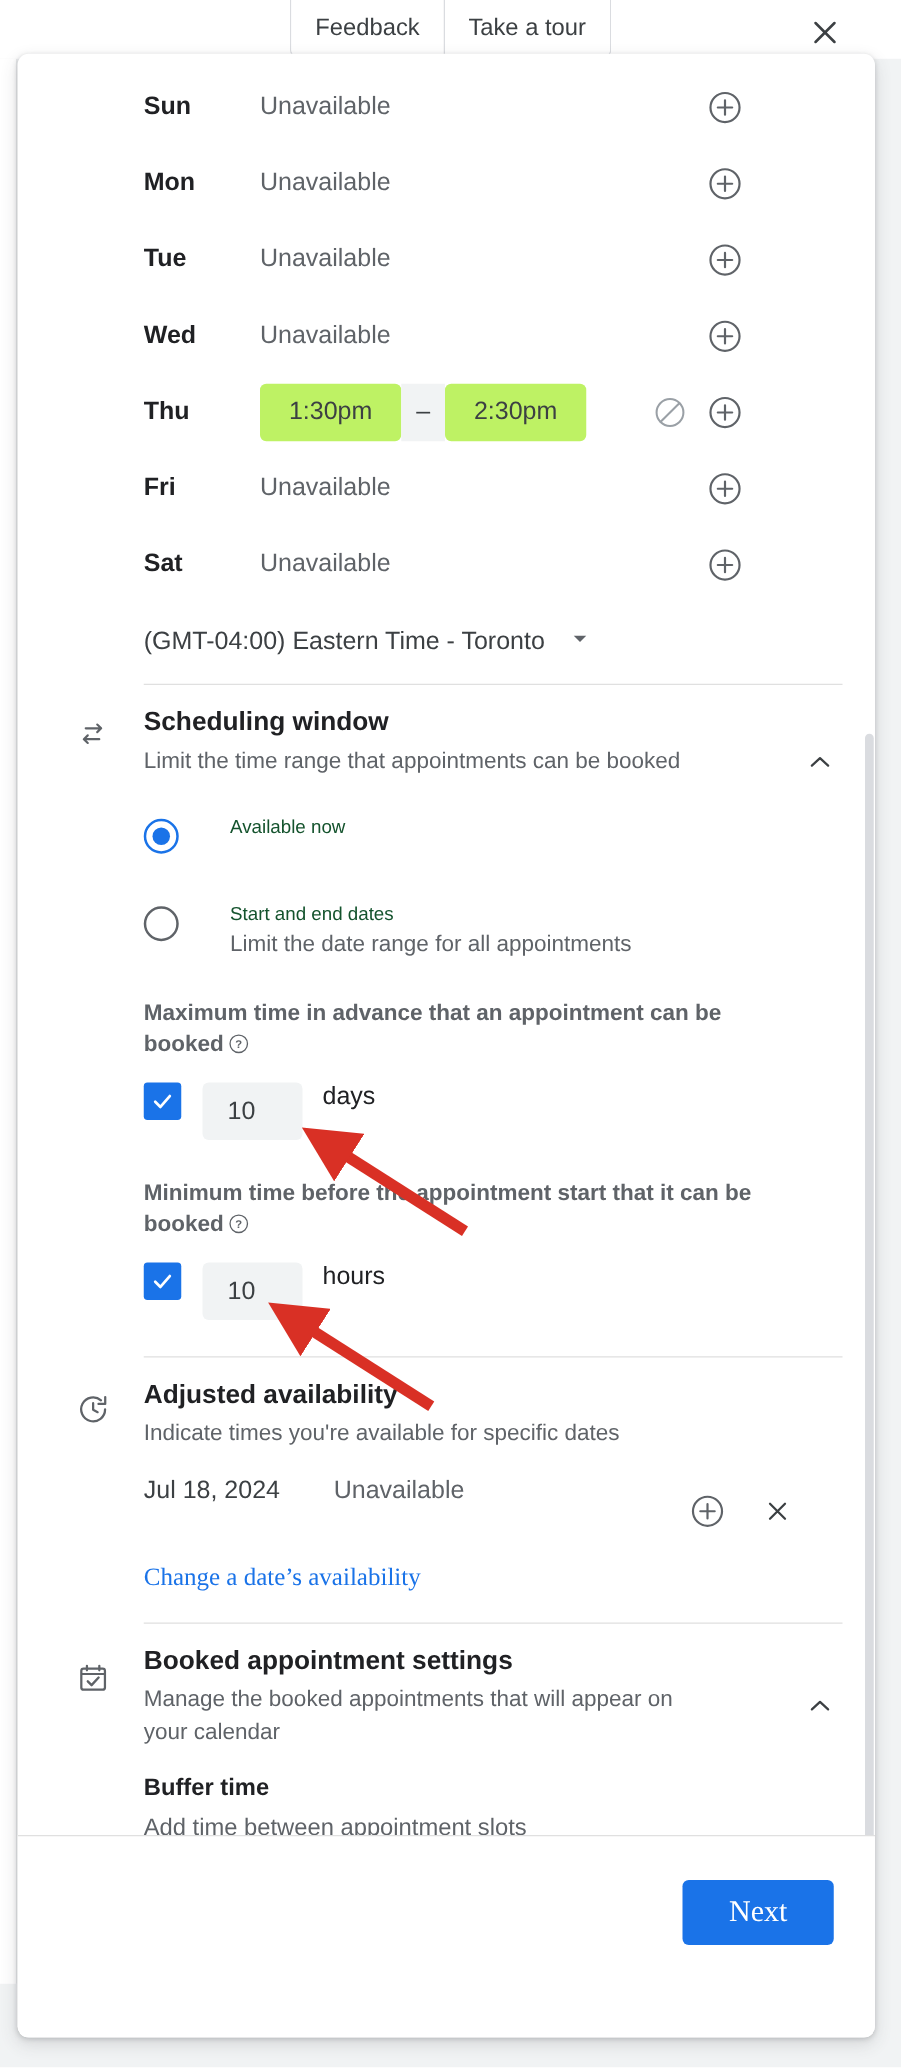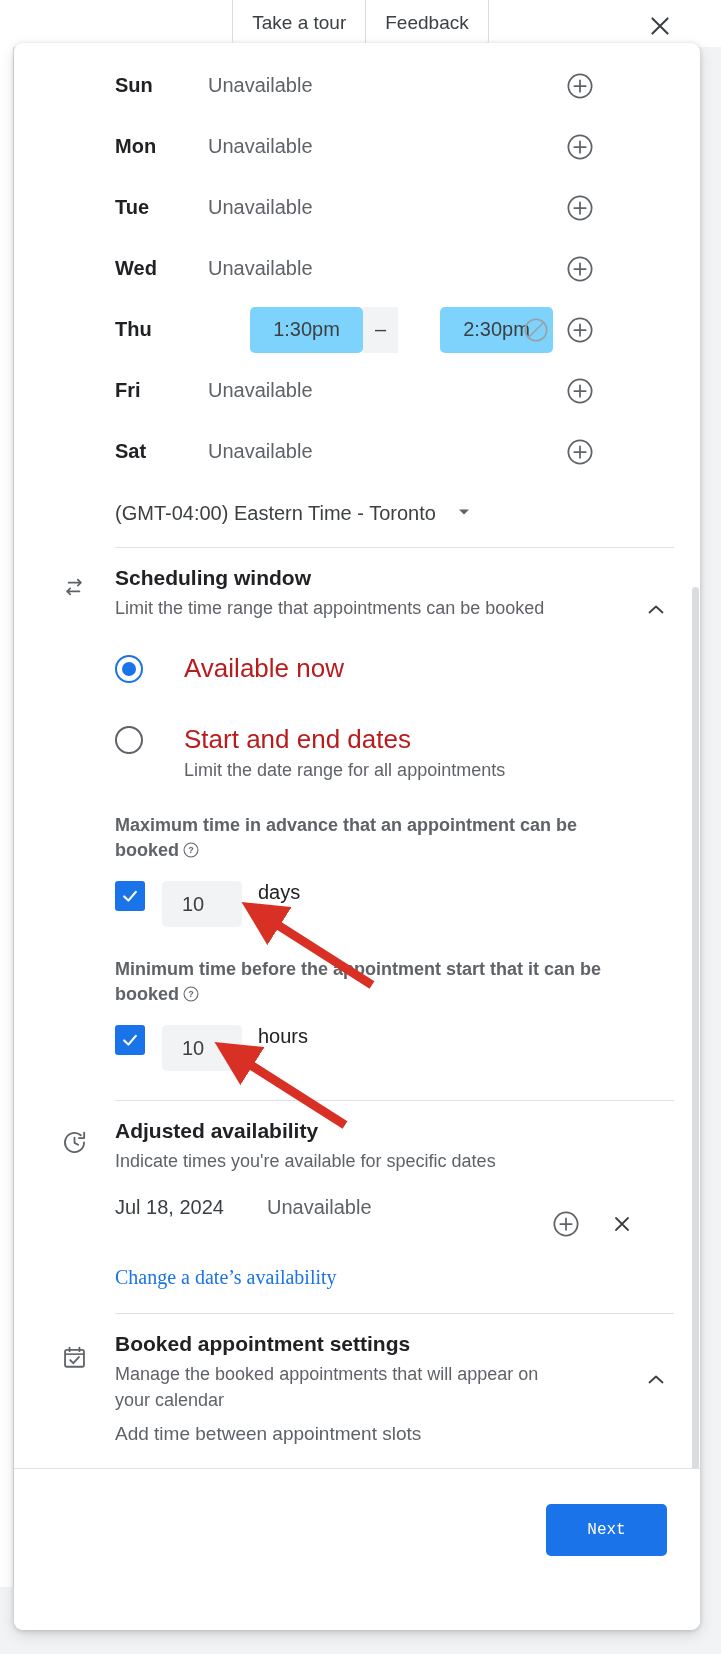--- a/index.html
+++ b/index.html
@@ -94,27 +94,26 @@
   }
   .day-label {
     width: 93px; flex: none;
     font-size: 20px; font-weight: bold; color: #202124;
   }
   .day-unavail {
     font-size: 20px; color: #5f6368;
   }
   .time-wrap { display: flex; align-items: center; }
   .time-pill {
-    background: #7dd3fc;
+    background: #bef264;
     border-radius: 5px;
     height: 46px; min-width: 113px;
     display: flex; align-items: center; justify-content: center;
     font-size: 20px; color: #3c4043;
     cursor: pointer;
-    margin-left: 42px;
   }
   .time-dash {
     background: #f1f3f4;
     height: 46px; width: 35px;
     display: flex; align-items: center; justify-content: center;
     font-size: 20px; color: #3c4043;
   }
   .row-icons {
     position: absolute; right: 0; top: 0; height: 61px;
     display: flex; align-items: center;
@@ -178,21 +177,21 @@
     flex: none; margin-top: 2px;
     position: relative; cursor: pointer;
   }
   .radio.on { border-color: #1a73e8; }
   .radio.on::after {
     content: ""; position: absolute;
     left: 5px; top: 5px; width: 14px; height: 14px;
     border-radius: 50%; background: #1a73e8;
   }
   .radio-text { margin-left: 41px; }
-  .radio-label { font-size: 26px; color: #b91c1c; }
+  .radio-label { font-size: 15px; color: #14532d; }
   .radio-sub { font-size: 18px; color: #5f6368; margin-top: 5px; }
 
   
   .field-label {
     padding: 0 60px 0 101px;
     font-size: 18px; font-weight: bold; color: #5f6368;
     line-height: 25px;
   }
   .help-icon { display: inline-block; vertical-align: -3px; margin-left: 3px; }
   .cb-row {
@@ -244,39 +243,39 @@
     width: 686px; height: 162px;
     background: #fff;
     border-top: 1px solid #e0e0e0;
     display: flex; align-items: flex-start; justify-content: flex-end;
     padding: 35px 33px 0 0;
   }
   .next-btn {
     background: #1a73e8; color: #fff;
     border: none; border-radius: 5px;
     width: 121px; height: 52px;
-    font-size: 16px; font-family: Liberation Mono, monospace;
+    font-size: 24px; font-family: Liberation Serif, serif;
     cursor: pointer;
   }
 
   
   .arrows { position: absolute; left: 0; top: 0; width: 721px; height: 1654px;
             pointer-events: none; }
 </style>
 </head>
 <body>
 
 <div class="screen">
 
   <div class="leftstrip"></div>
 
   <div class="topbar">
     <div class="chipgroup">
+      <div class="chip">Feedback</div>
       <div class="chip">Take a tour</div>
-      <div class="chip">Feedback</div>
     </div>
   </div>
   <div class="close-x">
     <svg width="26" height="26" viewBox="0 0 24 24" aria-hidden="true">
       <path d="M5 5 L19 19 M19 5 L5 19" stroke="#3c4043" stroke-width="1.9" fill="none" stroke-linecap="round"></path>
     </svg>
   </div>
 
   <div class="card">
     <div class="body">
@@ -516,20 +515,21 @@
         </div>
         <div class="sec-title">Booked appointment settings</div>
         <div class="sec-sub" style="padding-right:70px">Manage the booked appointments that will appear on your calendar</div>
         <div class="sec-collapse" style="top:48px">
           <svg width="24" height="24" viewBox="0 0 24 24">
               <path d="M5.5 14.5 L12 8.5 L18.5 14.5" stroke="#3c4043" stroke-width="1.8" fill="none" stroke-linecap="round" stroke-linejoin="round"></path>
             </svg>
         </div>
       </div>
 
+      <div class="sub-title">Buffer time</div>
       <div class="sub-desc">Add time between appointment slots</div>
 
     </div>
 
     <div class="footer">
       <button class="next-btn">Next</button>
     </div>
   </div>
 
   <svg class="arrows">

